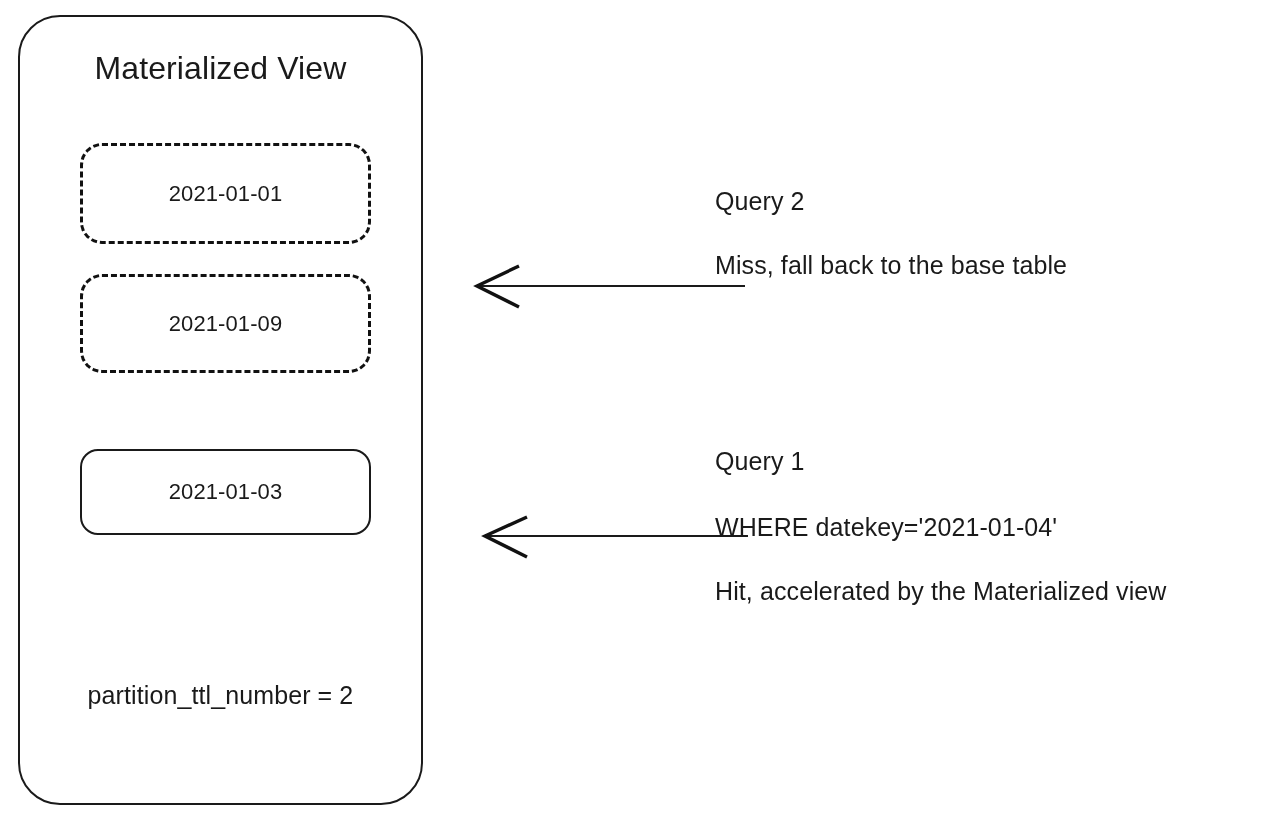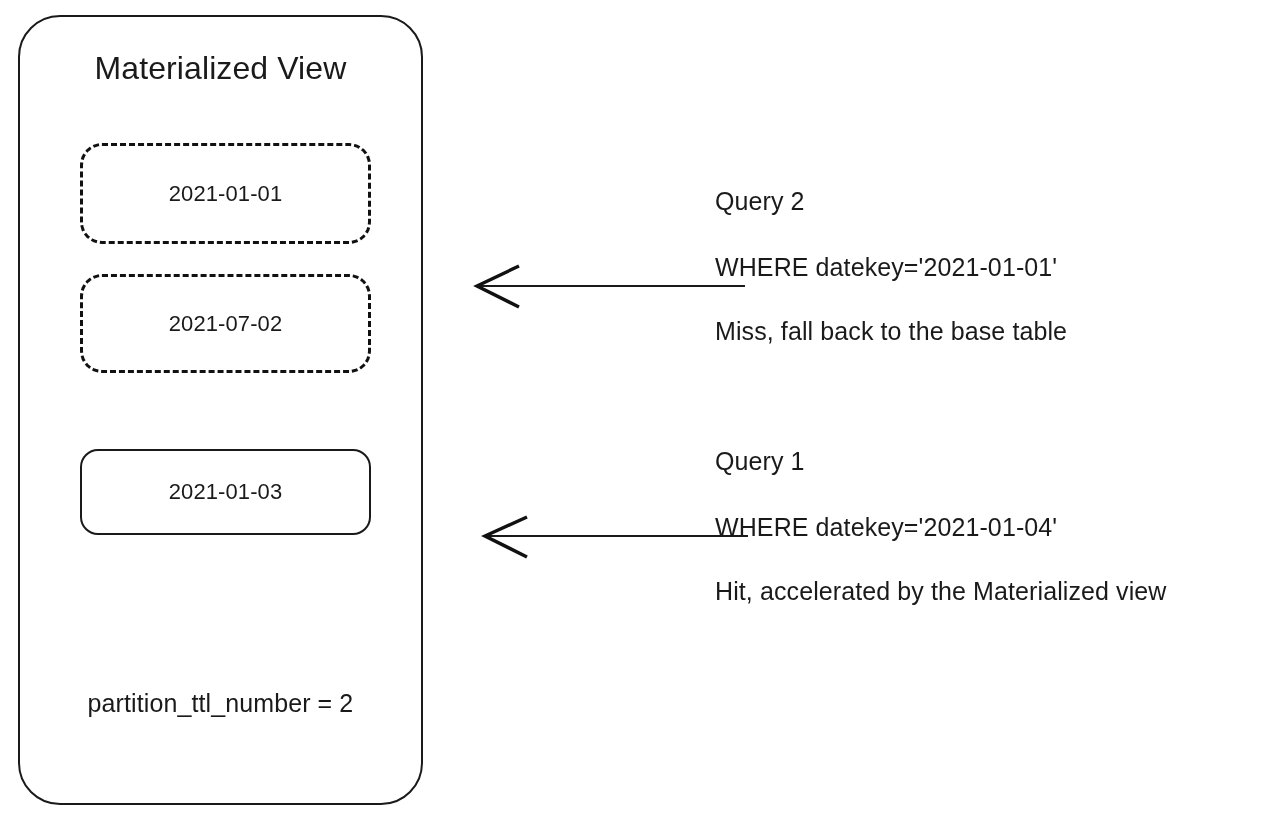--- a/index.html
+++ b/index.html
@@ -83,21 +83,20 @@
   .mv-footnote {
     position: absolute;
     left: 18px;
     top: 681px;
     width: 405px;
     text-align: center;
     font-size: 25px;
     letter-spacing: 0.1px;
     color: #1a1a1a;
     white-space: nowrap;
-    margin-top: 8px;
   }
 
   
   .query-group {
     position: absolute;
     text-align: left;
     white-space: nowrap;
     color: #1a1a1a;
   }
   .query-group .q-title {
@@ -133,21 +132,21 @@
 
   <div class="mv-container"></div>
 
   <div class="mv-title">Materialized View</div>
 
   <div class="partition-box expired pb-0">
     <span>2021-01-01</span>
   </div>
 
   <div class="partition-box expired pb-1">
-    <span>2021-07-02</span>
+    <span>2021-01-09</span>
   </div>
 
   <div class="partition-box active pb-2">
     <span>2021-01-03</span>
   </div>
 
 
   <div class="mv-footnote">partition_ttl_number = 2</div>
 
   <svg id="arrow-layer" width="1280" height="827" style="position:absolute;left:0;top:0;pointer-events:none;">
@@ -156,21 +155,20 @@
       <polyline class="arrow-head" points="519,266 477,286 519,307"></polyline>
     </g>
     <g>
       <line class="arrow-line" x1="748" y1="536" x2="486" y2="536"></line>
       <polyline class="arrow-head" points="527,517 485,536 527,557"></polyline>
     </g>
   </svg>
 
   <div class="query-group query-group-2">
     <div class="q-title">Query 2</div>
-    <div class="q-predicate">WHERE datekey='2021-01-01'</div>
     <div class="q-outcome">Miss, fall back to the base table</div>
   </div>
 
   <div class="query-group query-group-1">
     <div class="q-title">Query 1</div>
     <div class="q-predicate">WHERE datekey='2021-01-04'</div>
     <div class="q-outcome">Hit, accelerated by the Materialized view</div>
   </div>
 
 </div>

